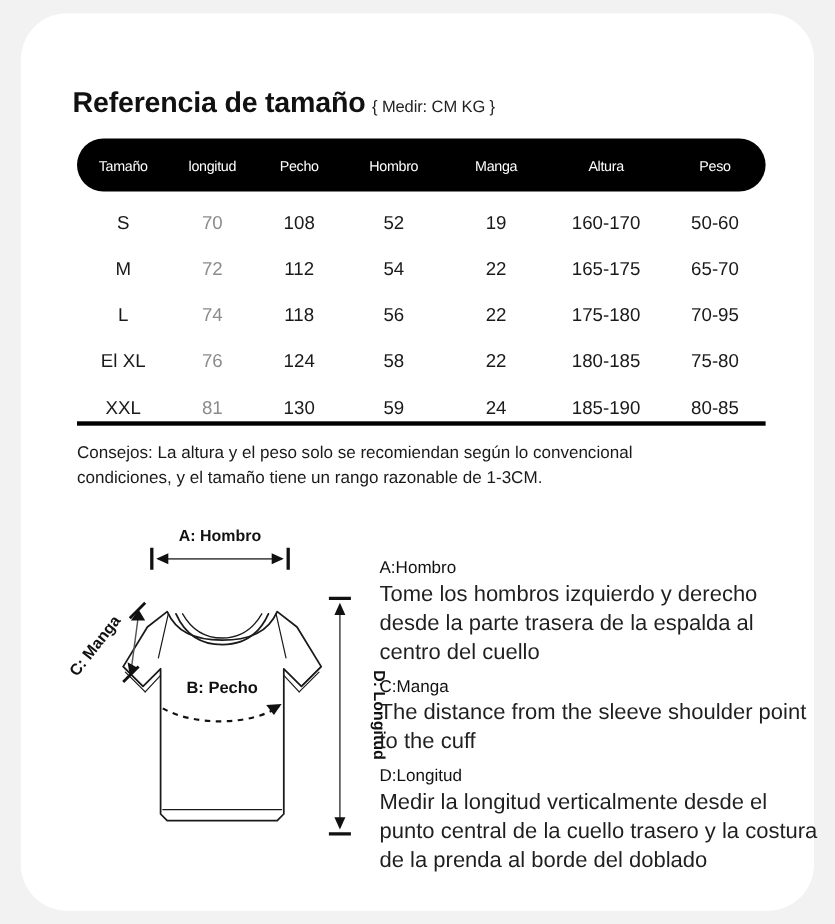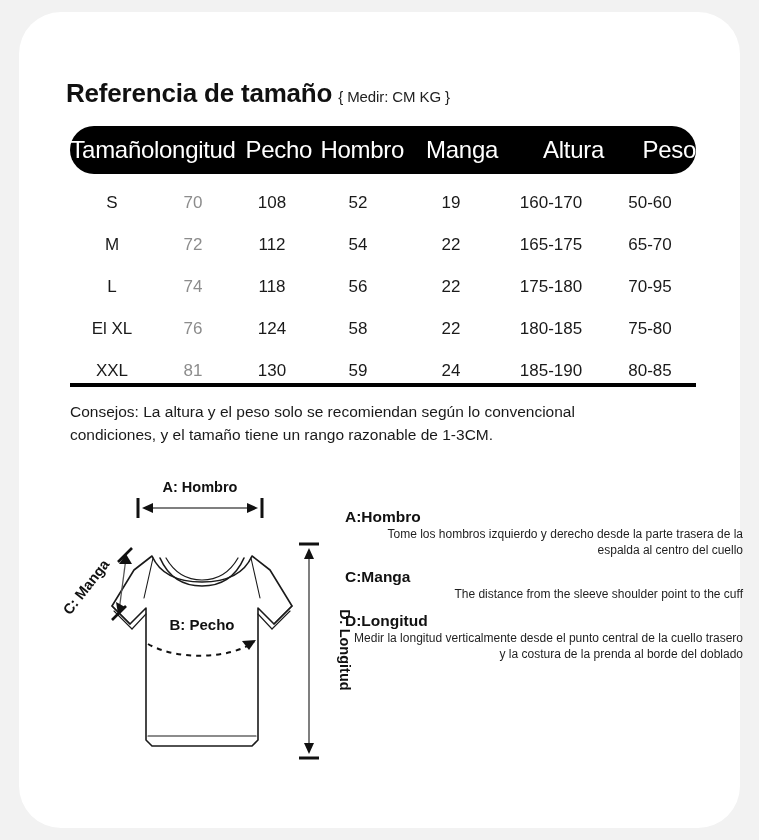--- a/index.html
+++ b/index.html
@@ -61,22 +61,22 @@
   .head-pill {
     position: relative;
     height: 48px;
     background: #000000;
     border-radius: 24px;
     display: flex;
     align-items: center;
   }
   .head-cell {
     color: #ffffff;
-    font-size: 24px;
-    text-align: right;
+    font-size: 13px;
+    text-align: center;
     letter-spacing: -0.3px;
     white-space: nowrap;
   }
   .body-row {
     display: flex;
     align-items: center;
     height: 42px;
   }
   .cell {
     font-size: 17px;
@@ -123,31 +123,30 @@
     height: 300px;
   }
   .desc {
     position: absolute;
     left: 345px;
     top: 508px;
     width: 398px;
   }
   .desc-term {
     font-size: 15.5px;
-    font-weight: bold;
+    font-weight: normal;
     color: #111111;
     margin-top: 9px;
   }
   .desc-term:first-child { margin-top: 0; }
   .desc-def {
-    font-size: 12px;
+    font-size: 20px;
     color: #1f1f1f;
     line-height: 1.33;
     margin-top: 1px;
-    text-align: right;
   }
 </style>
 </head>
 <body>
 
 <div id="root">
   <div class="card"></div>
 
   <div class="title-row">
     <span class="title-main">Referencia de tamaño</span>

